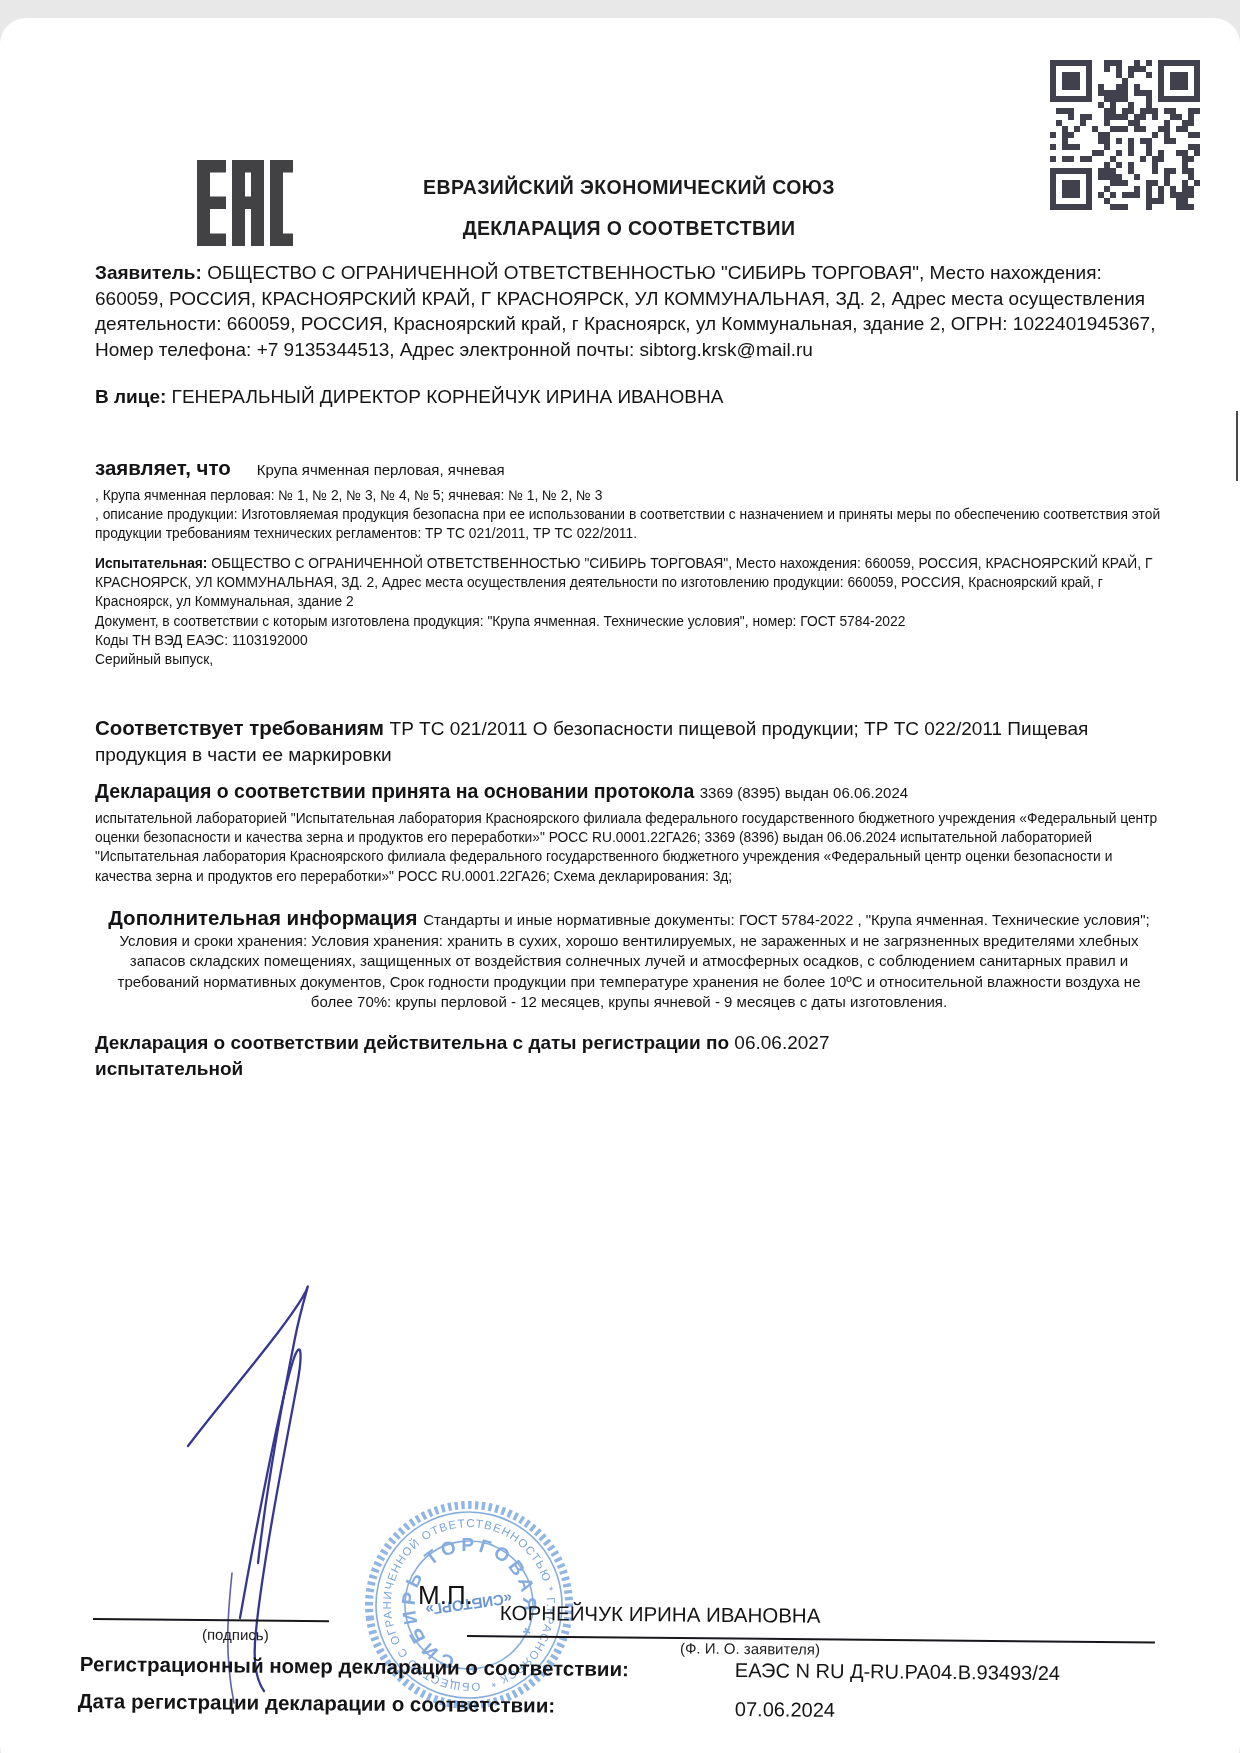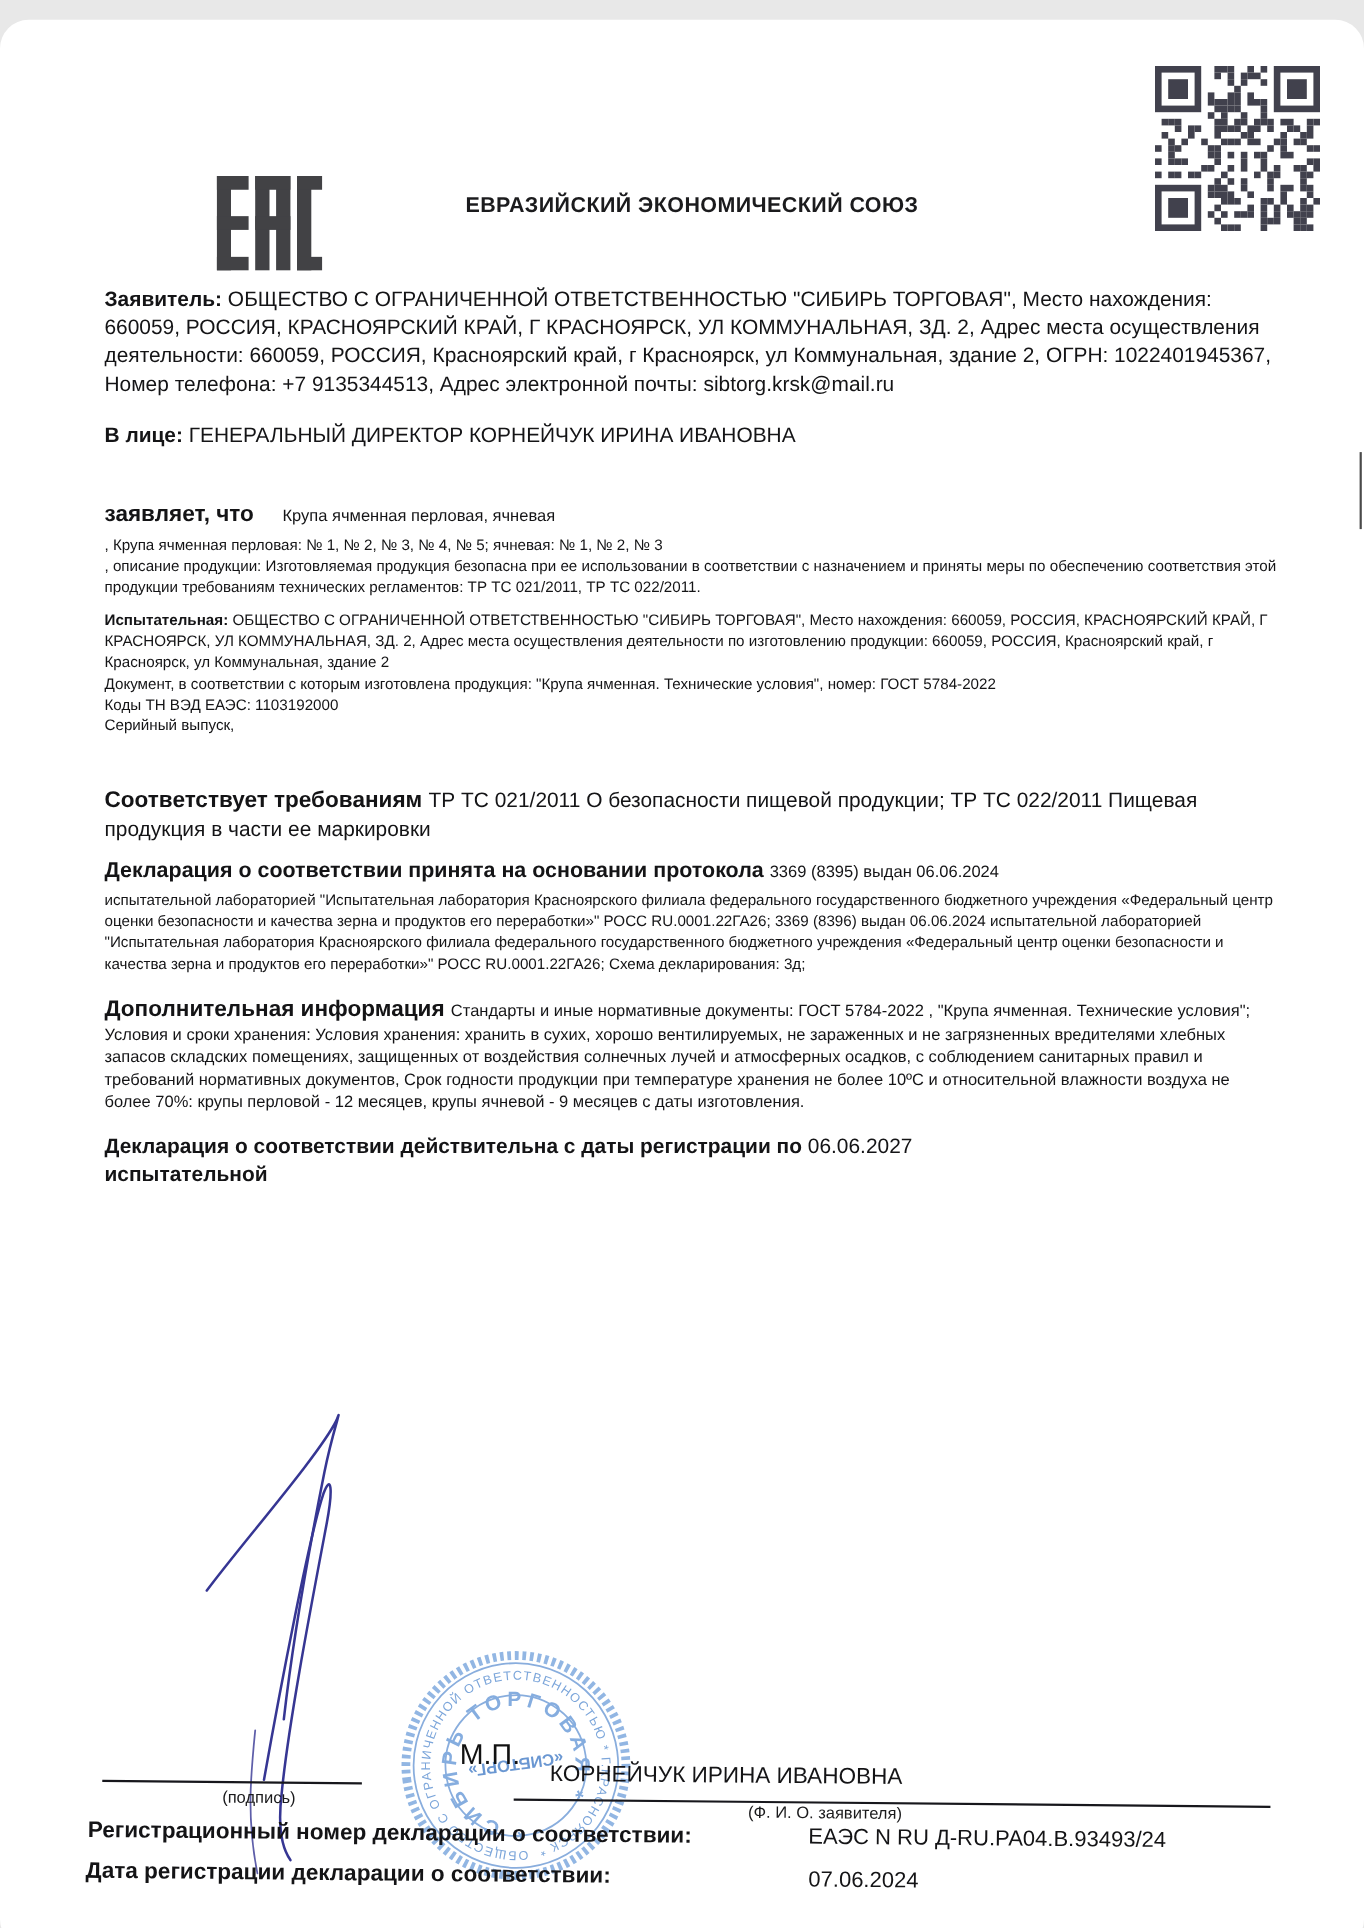--- a/index.html
+++ b/index.html
@@ -14,21 +14,21 @@
   
   .qr{left:1050px;top:42px;width:150px;height:150px;}
   
   .titles{left:95px;top:158px;width:1068px;text-align:center;}
   .title-line{font-weight:bold;font-size:19.5px;letter-spacing:.4px;color:#1b1b1d;}
   .title-line + .title-line{margin-top:18px;}
   
   .para{left:95px;width:1068px;margin:0;}
   .t-main{font-size:19px;line-height:25.5px;}
   .t-big-label{font-weight:bold;font-size:20.5px;}
-  .t-mid{font-size:15px;line-height:20.5px;}
+  .t-mid{font-size:15px;line-height:20.5px;text-align:center;}
   .t-small{font-size:13.8px;line-height:19.2px;}
   .t-small p{margin:0;}
   b{font-weight:bold;}
   .product-name{font-size:15px;padding-left:26px;}
   .block{display:block;}
   
   .sig-svg{left:140px;top:1245px;width:200px;height:450px;}
   .stamp-svg{left:358px;top:1476px;width:222px;height:222px;}
   .mp{left:418px;top:1562px;font-weight:normal;font-size:26px;color:#111;text-align:right;}
   .fio-name{left:500px;top:1583px;font-size:20.5px;transform:rotate(.5deg);transform-origin:left top;}
@@ -266,20 +266,21 @@
       <rect x="66" y="144" width="6" height="6" fill="#41414d"></rect>
       <rect x="72" y="144" width="6" height="6" fill="#41414d"></rect>
       <rect x="96" y="144" width="6" height="6" fill="#41414d"></rect>
       <rect x="126" y="144" width="6" height="6" fill="#41414d"></rect>
       <rect x="132" y="144" width="6" height="6" fill="#41414d"></rect>
       <rect x="138" y="144" width="6" height="6" fill="#41414d"></rect>
     </svg>
 
   <div class="abs titles">
     <div class="title-line">ЕВРАЗИЙСКИЙ ЭКОНОМИЧЕСКИЙ СОЮЗ</div>
+    <div class="title-line">ДЕКЛАРАЦИЯ О СООТВЕТСТВИИ</div>
   </div>
 
   <p class="abs para t-main" style="top:242px">
     <b>Заявитель: </b><span>ОБЩЕСТВО С ОГРАНИЧЕННОЙ ОТВЕТСТВЕННОСТЬЮ "СИБИРЬ ТОРГОВАЯ", Место нахождения: 660059, РОССИЯ, КРАСНОЯРСКИЙ КРАЙ, Г КРАСНОЯРСК, УЛ КОММУНАЛЬНАЯ, ЗД. 2, Адрес места осуществления деятельности: 660059, РОССИЯ, Красноярский край, г Красноярск, ул Коммунальная, здание 2, ОГРН: 1022401945367, Номер телефона: +7 9135344513, Адрес электронной почты: sibtorg.krsk@mail.ru</span>
   </p>
 
   <p class="abs para" style="top:438px">
     <b class="t-big-label">заявляет, что</b><span class="product-name">Крупа ячменная перловая, ячневая</span>
   </p>
 

